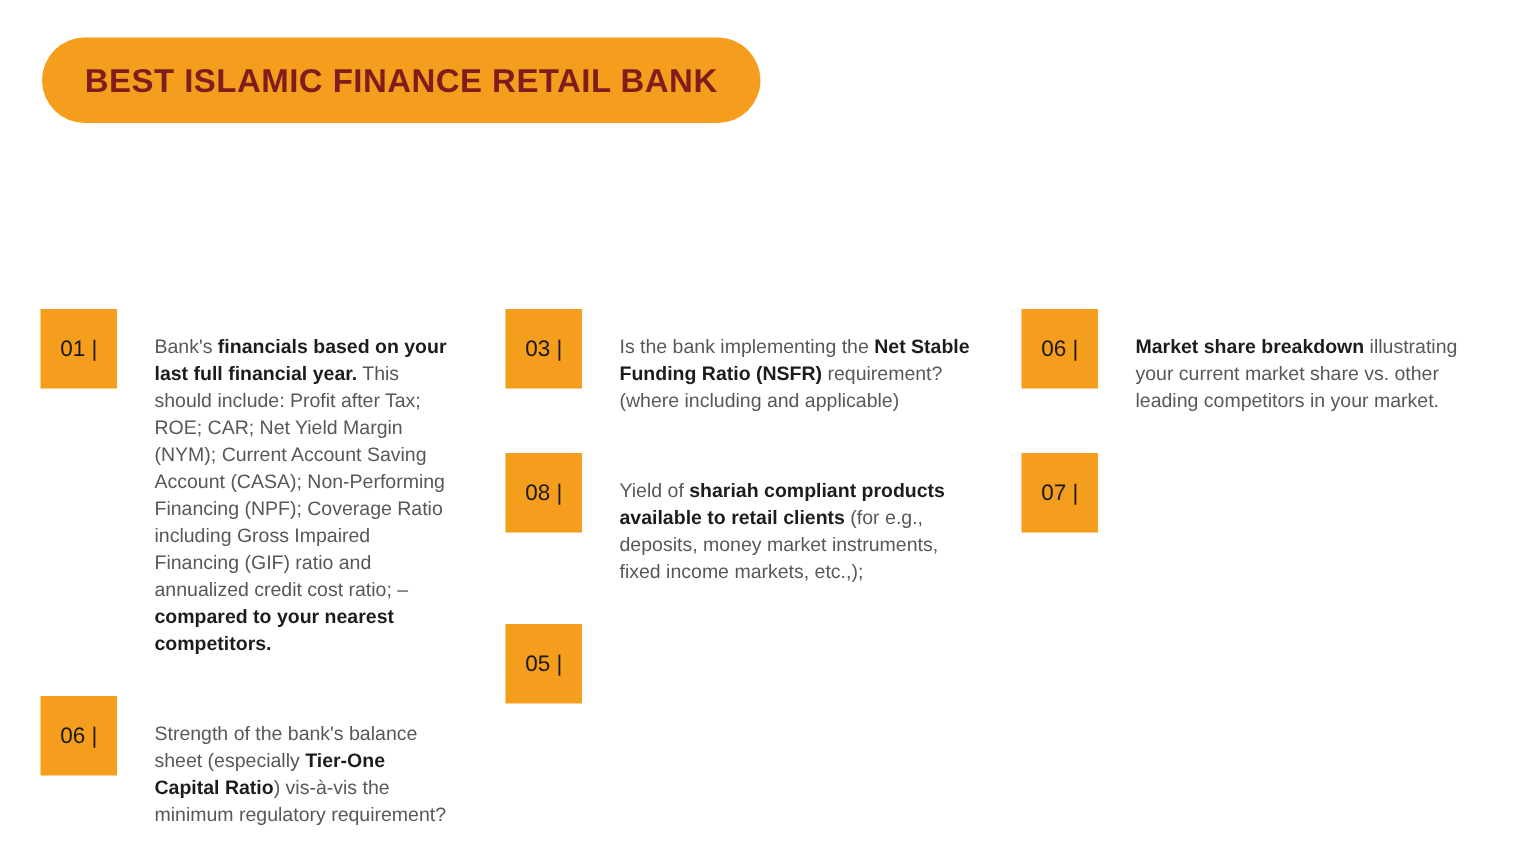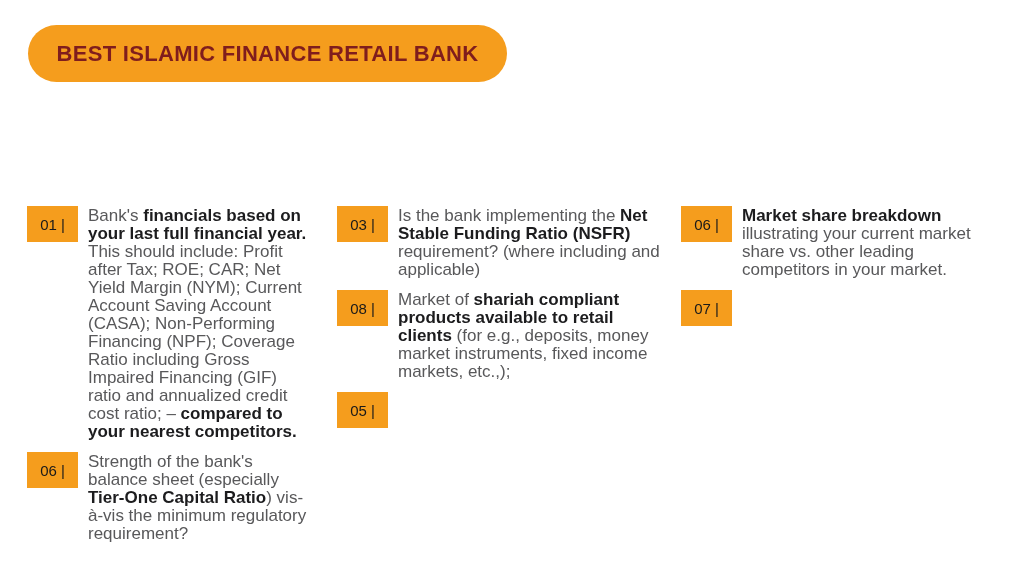--- a/index.html
+++ b/index.html
@@ -44,33 +44,33 @@
   .col-2 { left: 337px; width: 330px; }
   .col-3 { left: 681px; width: 318px; }
   .item {
     display: flex;
     align-items: flex-start;
     margin-bottom: 11px;
   }
   .badge {
     flex: 0 0 auto;
     width: 51px;
-    height: 36px;
+    height: 53px;
     background: var(--accent);
     display: flex;
     align-items: center;
     justify-content: center;
     margin-right: 10px;
     color: #1a1a1a;
     font-size: 15px;
   }
   .item-text {
-    margin: 0;
+    margin: 15px;
     padding-top: 1px;
-    font-size: 17px;
+    font-size: 13px;
     line-height: 18px;
     color: #58585a;
   }
   .item-text b {
     color: #1c1c1e;
     font-weight: 700;
   }
 </style>
 </head>
 <body>
@@ -89,21 +89,21 @@
         <p class="item-text"><span>Strength of the bank's balance sheet (especially </span><b>Tier-One Capital Ratio</b><span>) vis-à-vis the minimum regulatory requirement?</span></p>
       </div>
     </div>
   <div class="col col-2">
       <div class="item">
         <div class="badge">03 |</div>
         <p class="item-text"><span>Is the bank implementing the </span><b>Net Stable Funding Ratio (NSFR)</b><span> requirement? (where including and applicable)</span></p>
       </div>
       <div class="item">
         <div class="badge">08 |</div>
-        <p class="item-text"><span>Market of </span><b>shariah compliant products available to retail clients</b><span> (for e.g., deposits, money market instruments, fixed income markets, etc.,);</span></p>
+        <p class="item-text"><span>Yield of </span><b>shariah compliant products available to retail clients</b><span> (for e.g., deposits, money market instruments, fixed income markets, etc.,);</span></p>
       </div>
       <div class="item">
         <div class="badge">05 |</div>
       </div>
     </div>
   <div class="col col-3">
       <div class="item">
         <div class="badge">06 |</div>
         <p class="item-text"><b>Market share breakdown</b><span> illustrating your current market share vs. other leading competitors in your market.</span></p>
       </div>

